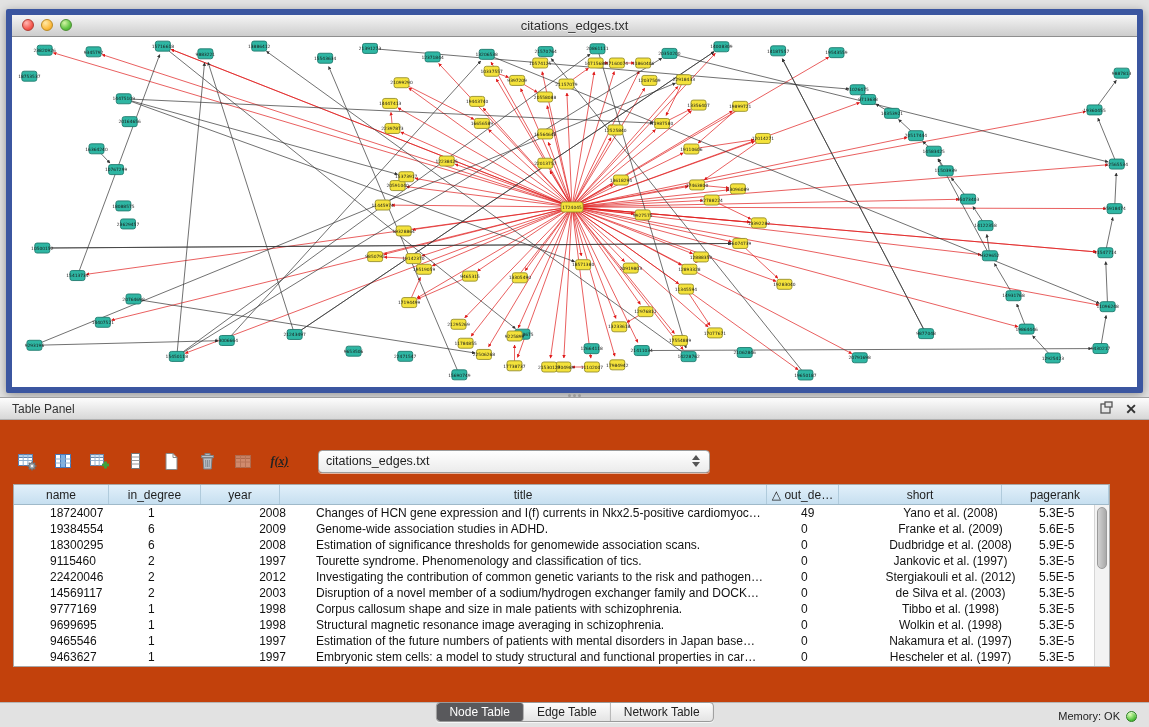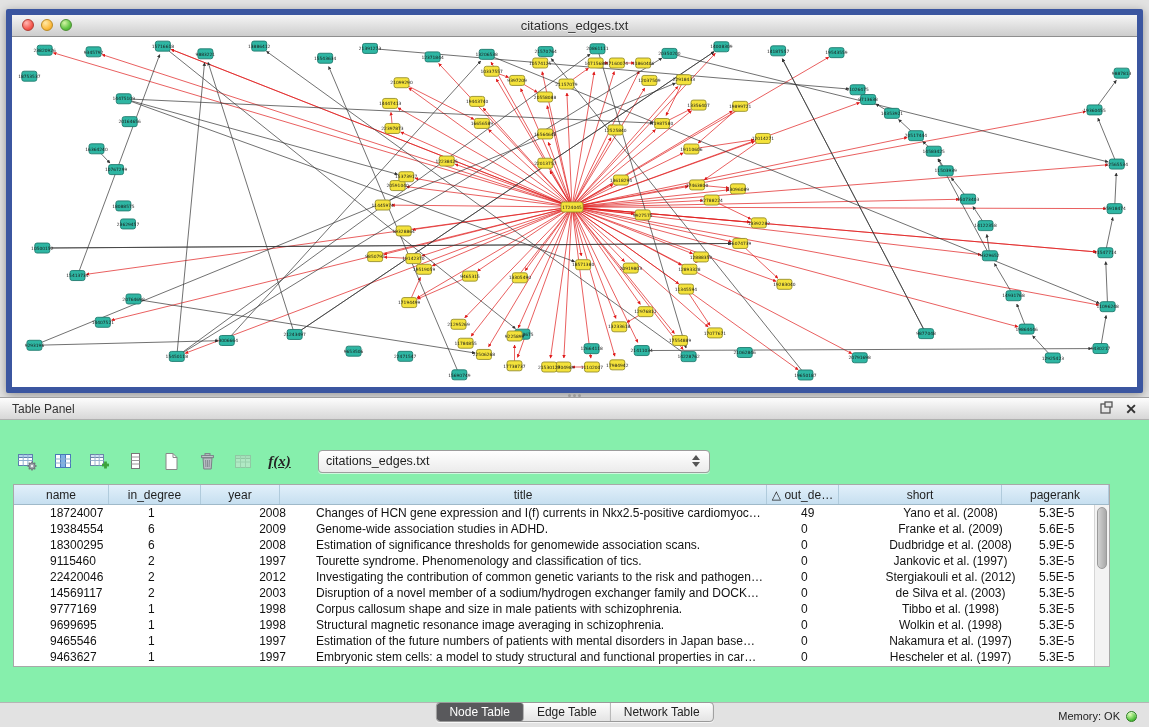--- a/index.html
+++ b/index.html
@@ -17,32 +17,32 @@
   .light.green{background:radial-gradient(circle at 35% 30%,#d3f4a5,#61c544 60%,#3f9c2c);border:1px solid #4c8f33;}
   .wtitle{text-align:center;font-size:13px;line-height:21px;color:#2d2d2d;text-shadow:0 1px 0 rgba(255,255,255,.7);}
   #net-canvas{display:block;width:100%;height:350px;background:#fff;}
   #net-canvas text{font-family:"DejaVu Sans",sans-serif;}
 
   
   .gripper{position:absolute;left:566px;top:393px;width:16px;height:5px;display:flex;gap:2px;align-items:center;justify-content:center;}
   .gripper i{width:3px;height:3px;background:#9a9a9a;border-radius:50%;}
 
   
-  #table-panel{position:absolute;left:0;top:397px;width:1149px;height:306px;background:#86efac;
+  #table-panel{position:absolute;left:0;top:397px;width:1149px;height:306px;background:#c2410c;
     border-top:1px solid #9f9f9f;border-bottom:1px solid #b5b5b5;box-sizing:border-box;}
   .panel-header{height:22px;background:linear-gradient(#fdfdfd,#d7d7d7);border-bottom:1px solid #b0b0b0;
     display:flex;align-items:center;padding:0 12px;box-sizing:border-box;}
   .panel-title{font-size:12px;color:#333;}
   .panel-controls{margin-left:auto;display:flex;gap:12px;align-items:center;}
   .pc-close{font-size:14px;font-weight:bold;color:#333;line-height:14px;cursor:default;}
 
   .toolbar{position:absolute;left:14px;top:48px;height:30px;display:flex;align-items:center;gap:9px;}
   .tbtn{width:27px;height:27px;display:flex;align-items:center;justify-content:center;border-radius:4px;}
   .tbtn.disabled{opacity:.45;}
-  .fx{font-family:"Liberation Serif",serif;font-style:italic;font-size:15px;color:#222;font-weight:bold;text-decoration:underline;}
+  .fx{font-family:"Liberation Serif",serif;font-style:italic;font-size:12px;color:#222;font-weight:bold;text-decoration:underline;}
 
   .combo{margin-left:16px;width:392px;height:23px;box-sizing:border-box;border:1px solid #9d9d9d;border-radius:4px;
     background:linear-gradient(#ffffff,#ebebeb);display:flex;align-items:center;padding:0 7px;
     font-size:12.5px;color:#222;box-shadow:0 1px 0 rgba(255,255,255,.6);}
   .combo-arrows{margin-left:auto;display:flex;flex-direction:column;gap:2px;align-items:center;padding-right:2px;}
   .combo-arrows b{width:0;height:0;border-left:4px solid transparent;border-right:4px solid transparent;display:block;}
   .arr-up{border-bottom:5px solid #555;}
   .arr-down{border-top:5px solid #555;}
 
   .table{position:absolute;left:13px;top:86px;width:1097px;height:183px;background:#fff;border:1px solid #a8a8a8;box-sizing:border-box;}

